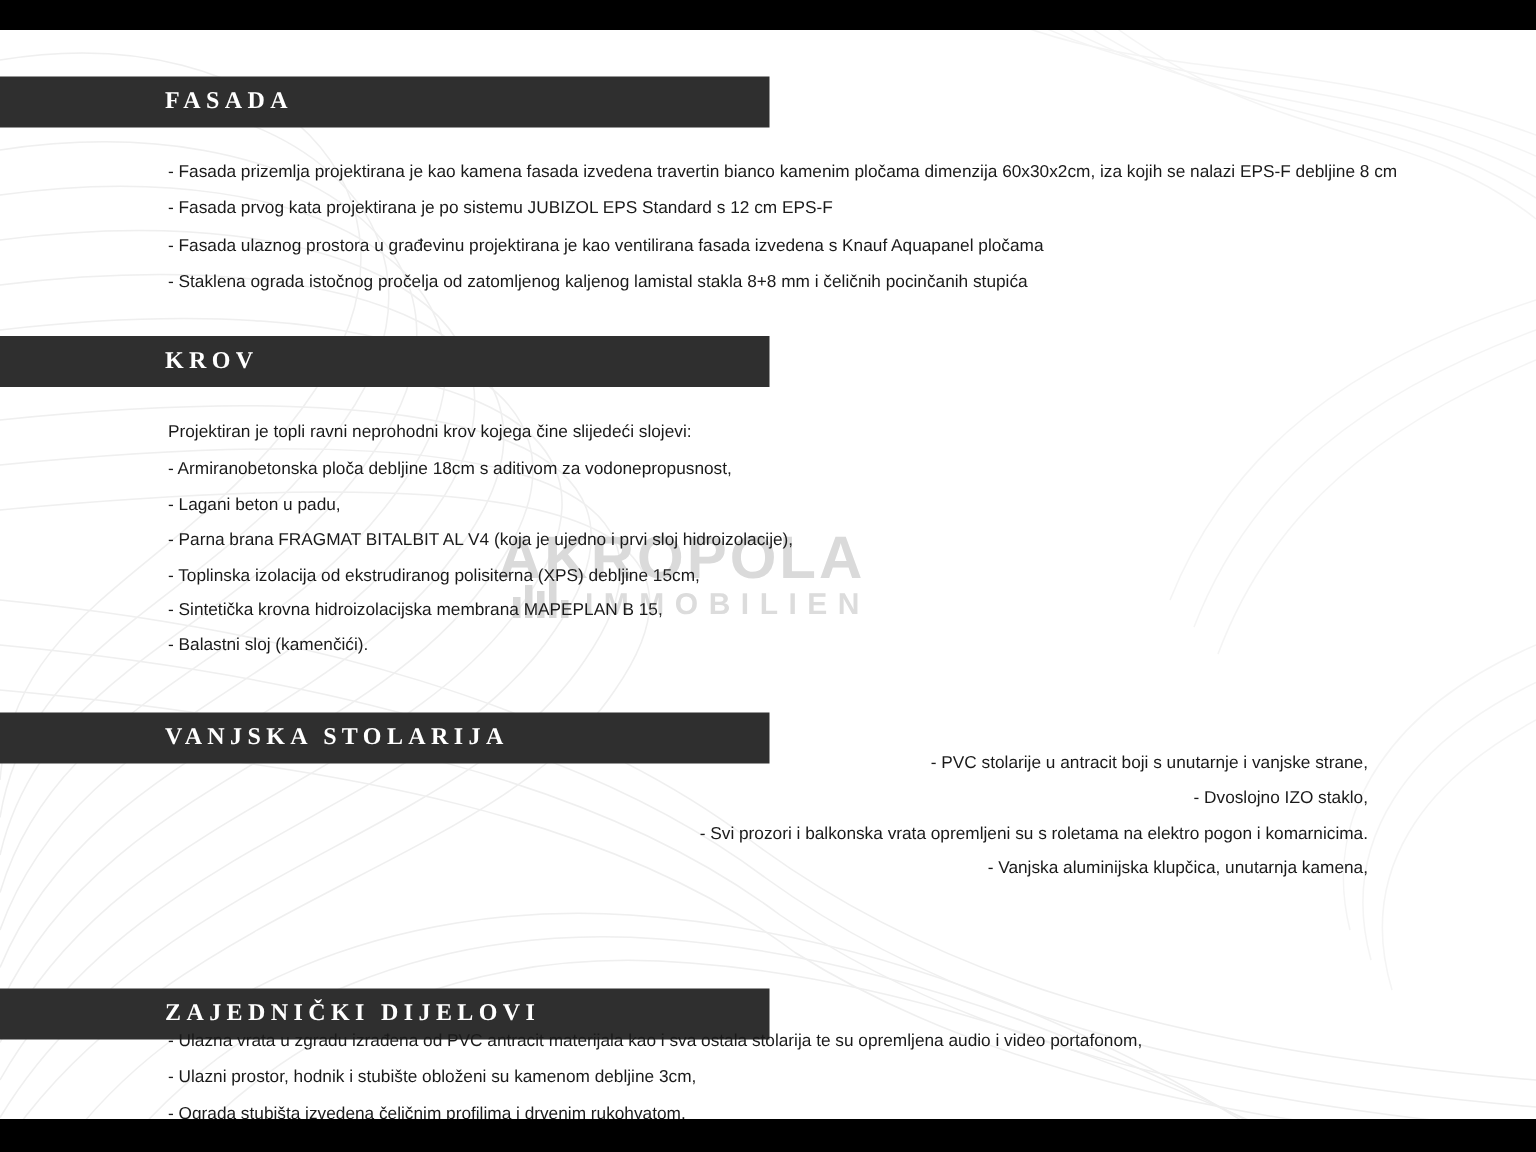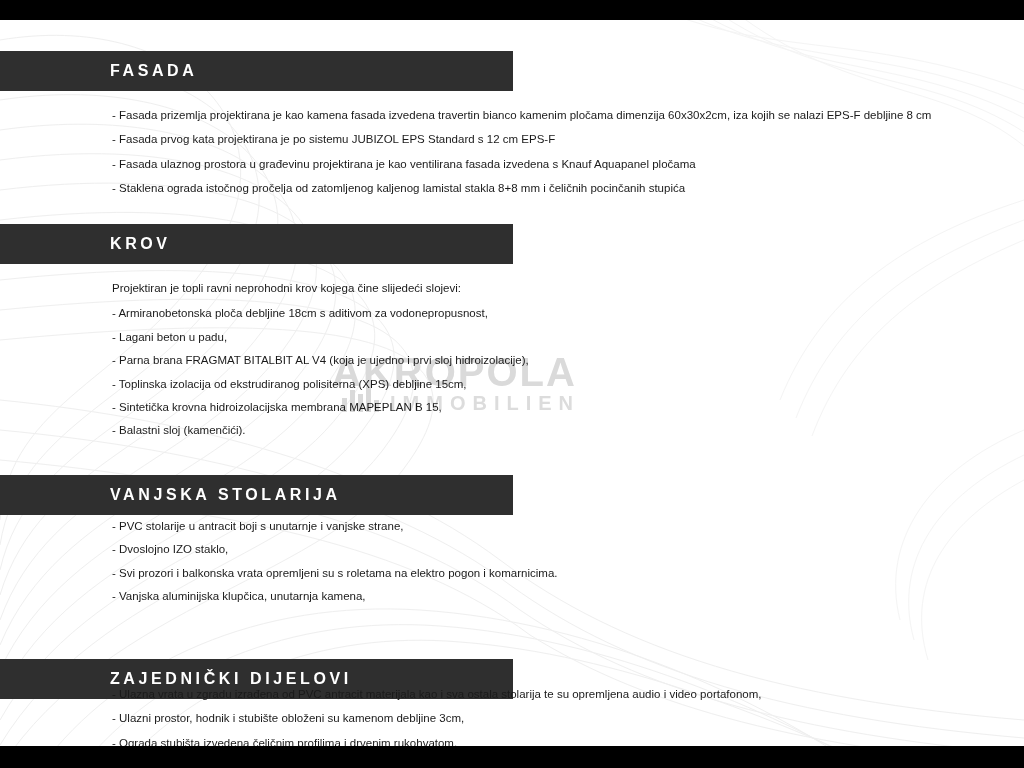--- a/index.html
+++ b/index.html
@@ -82,24 +82,25 @@
   .content {
     position: relative;
     z-index: 5;
   }
 
   
   .section-bar {
     position: absolute;
     left: 0;
     width: 513px;
-    height: 40px;
+    height: 34px;
     background: #2f2f2f;
     display: flex;
     align-items: center;
+    font-family: Liberation Serif, serif;
   }
   .section-bar .title {
     color: #ffffff;
     font-size: 16px;
     font-weight: 700;
     letter-spacing: 3.6px;
     margin-left: 110px;
     white-space: nowrap;
   }
 
@@ -202,21 +203,21 @@
       <p class="line tight">- Lagani beton u padu,</p>
       <p class="line tight">- Parna brana FRAGMAT BITALBIT AL V4 (koja je ujedno i prvi sloj hidroizolacije),</p>
       <p class="line tight">- Toplinska izolacija od ekstrudiranog polisiterna (XPS) debljine 15cm,</p>
       <p class="line tight">- Sintetička krovna hidroizolacijska membrana MAPEPLAN B 15,</p>
       <p class="line tight">- Balastni sloj (kamenčići).</p>
     </div>
 
     <div class="section-bar" style="top:455px;margin-top:20px;">
       <span class="title">VANJSKA STOLARIJA</span>
     </div>
-    <div class="section-body" style="top:511px;">
+    <div class="section-body" style="top:494px;text-align:right;">
       <p class="line tight">- PVC stolarije u antracit boji s unutarnje i vanjske strane,</p>
       <p class="line tight">- Dvoslojno IZO staklo,</p>
       <p class="line tight">- Svi prozori i balkonska vrata opremljeni su s roletama na elektro pogon i komarnicima.</p>
       <p class="line tight">- Vanjska aluminijska klupčica, unutarnja kamena,</p>
     </div>
 
     <div class="section-bar" style="top:627px;margin-top:32px;">
       <span class="title">ZAJEDNIČKI DIJELOVI</span>
     </div>
     <div class="section-body" style="top:679px;">

